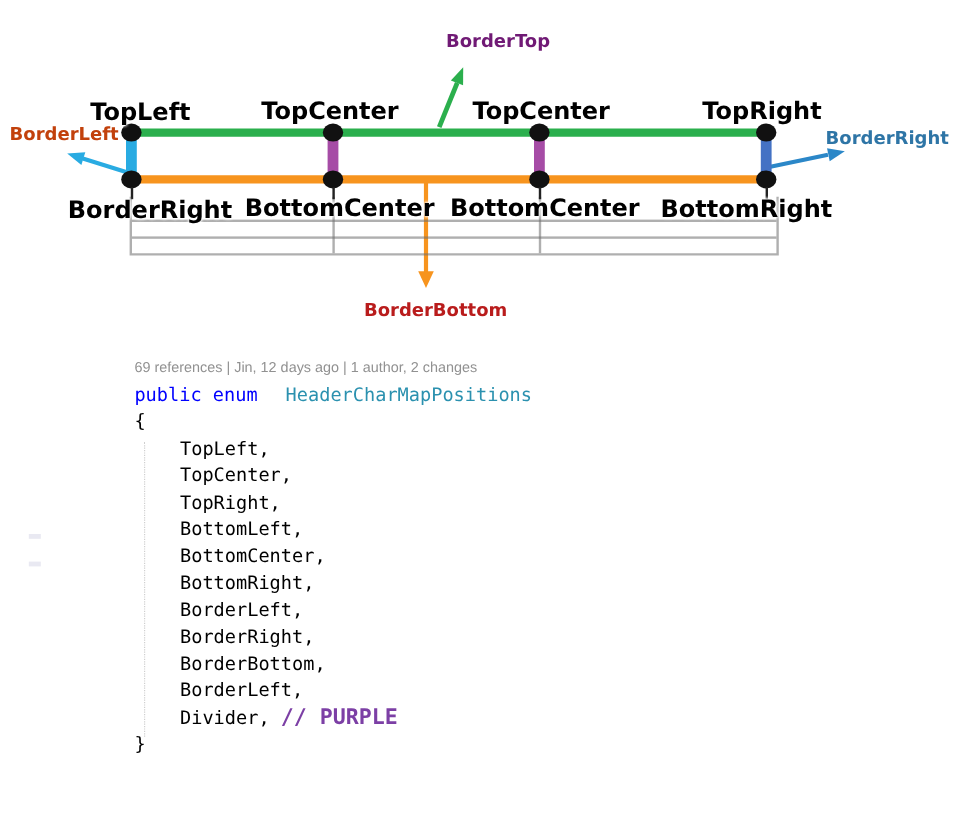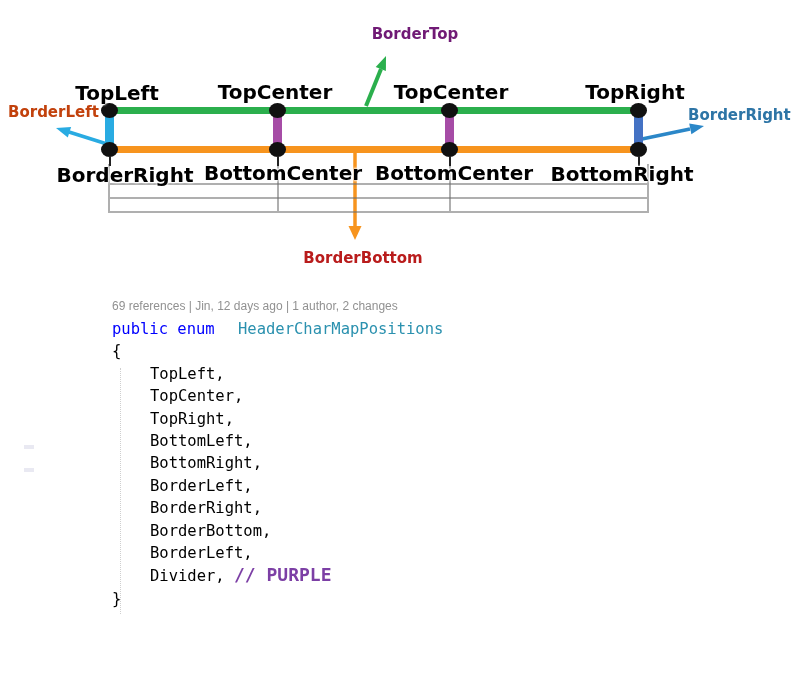--- a/index.html
+++ b/index.html
@@ -122,20 +122,21 @@
     <div class="codelens">69 references | Jin, 12 days ago | 1 author, 2 changes</div>
 
     <div class="cline"><span class="kw">public</span> <span class="kw">enum</span> <span class="type">HeaderCharMapPositions</span></div>
 
     <div class="cline">{</div>
 
     <div class="cline member">TopLeft,</div>
     <div class="cline member">TopCenter,</div>
     <div class="cline member">TopRight,</div>
     <div class="cline member">BottomLeft,</div>
+    <div class="cline member">BottomCenter,</div>
     <div class="cline member">BottomRight,</div>
     <div class="cline member">BorderLeft,</div>
     <div class="cline member">BorderRight,</div>
     <div class="cline member">BorderBottom,</div>
     <div class="cline member">BorderLeft,</div>
 
     <div class="cline member"><span>Divider,</span> <span class="comment">// PURPLE</span></div>
 
     <div class="cline">}</div>
   </div>

